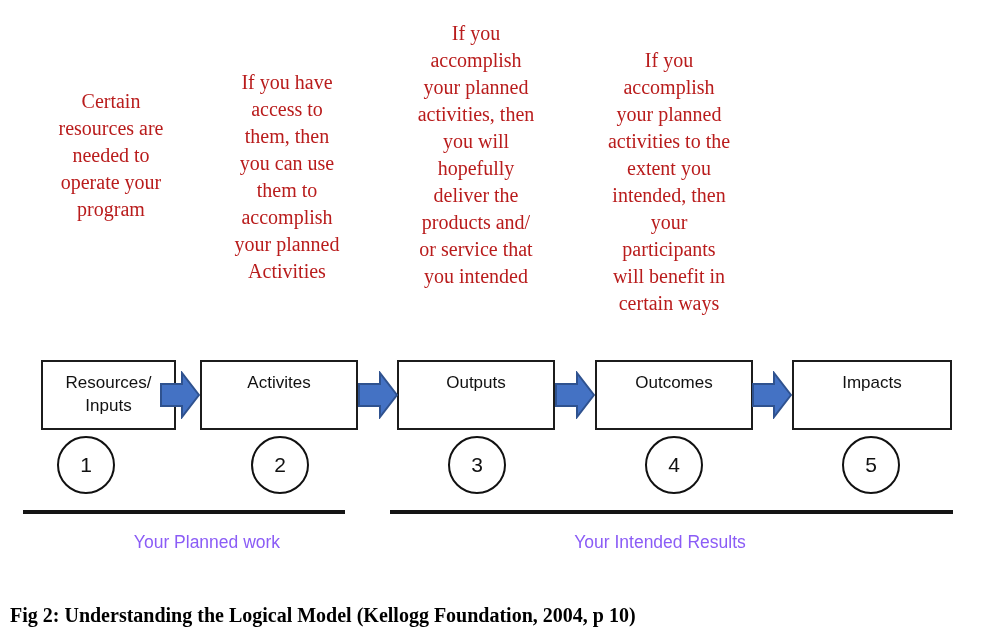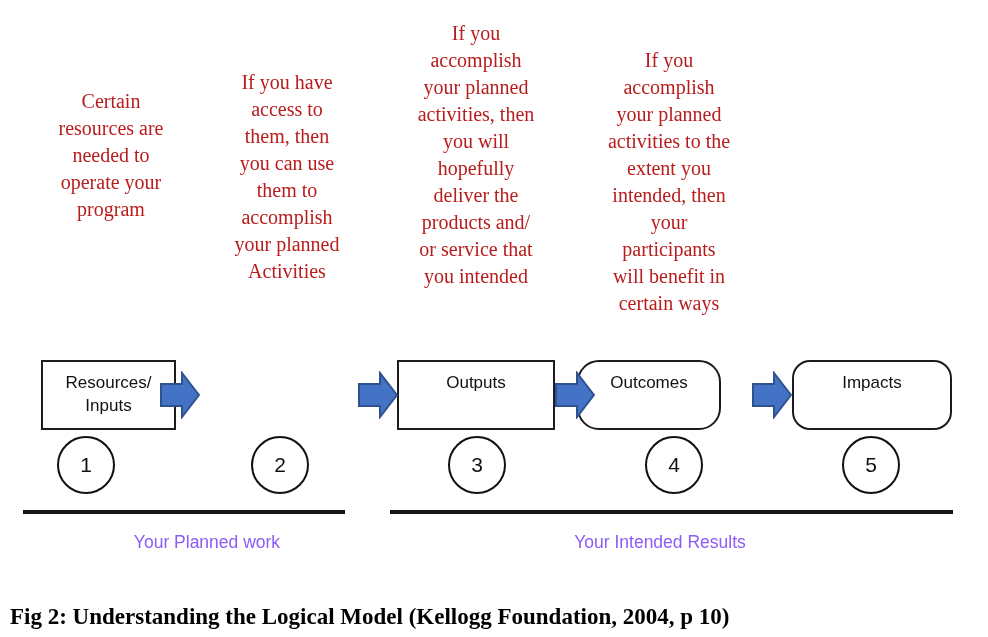--- a/index.html
+++ b/index.html
@@ -27,21 +27,21 @@
     position:absolute; top:436px; width:58px; height:58px;
     border:2.5px solid #111; border-radius:50%; box-sizing:border-box;
     display:flex; align-items:center; justify-content:center;
     font-size:21px; background:#fff; color:#111;
   }
   .bracket-line { position:absolute; top:510px; height:4px; background:#151515; }
   .bracket-label { position:absolute; top:532px; font-size:17.5px; text-align:center; color:#8b5cf6; }
   .caption {
     position:absolute; left:10px; top:604px;
     font-family:"Liberation Serif", serif; font-weight:bold;
-    font-size:23px; color:#000;
+    font-size:20px; color:#000;
   }
 </style>
 </head>
 <body>
 
 <div class="canvas">
 
   <div class="desc" style="left:28px;  top:88px; width:166px;">Certain
 resources are
 needed to
@@ -73,27 +73,30 @@
 intended, then
 your
 participants
 will benefit in
 certain ways</div>
 
   <div class="stage-box" style="left:25px;  width:135px;margin-left:16px;">
     <span class="stage-label">Resources/
 Inputs</span>
   </div>
+  <div class="stage-box" style="left:200px; width:158px;">
+    <span class="stage-label">Activites</span>
+  </div>
   <div class="stage-box" style="left:397px; width:158px;text-align:center;">
     <span class="stage-label">Outputs</span>
   </div>
-  <div class="stage-box" style="left:577px; width:144px;border-radius:22px;">
+  <div class="stage-box" style="left:595px; width:158px;">
     <span class="stage-label">Outcomes</span>
   </div>
-  <div class="stage-box" style="left:792px; width:160px;border-radius:18px;">
+  <div class="stage-box" style="left:792px; width:160px;">
     <span class="stage-label">Impacts</span>
   </div>
 
   <svg class="flow-arrow" style="left:160px;" viewBox="0 0 40 48">
     <polygon points="1,13 22,13 22,2 39,24 22,46 22,35 1,35" stroke-width="2" fill="#4472C4" stroke="#2F528F"></polygon>
   </svg>
   <svg class="flow-arrow" style="left:358px;" viewBox="0 0 40 48">
     <polygon points="1,13 22,13 22,2 39,24 22,46 22,35 1,35" stroke-width="2" fill="#4472C4" stroke="#2F528F"></polygon>
   </svg>
   <svg class="flow-arrow" style="left:555px;" viewBox="0 0 40 48">

